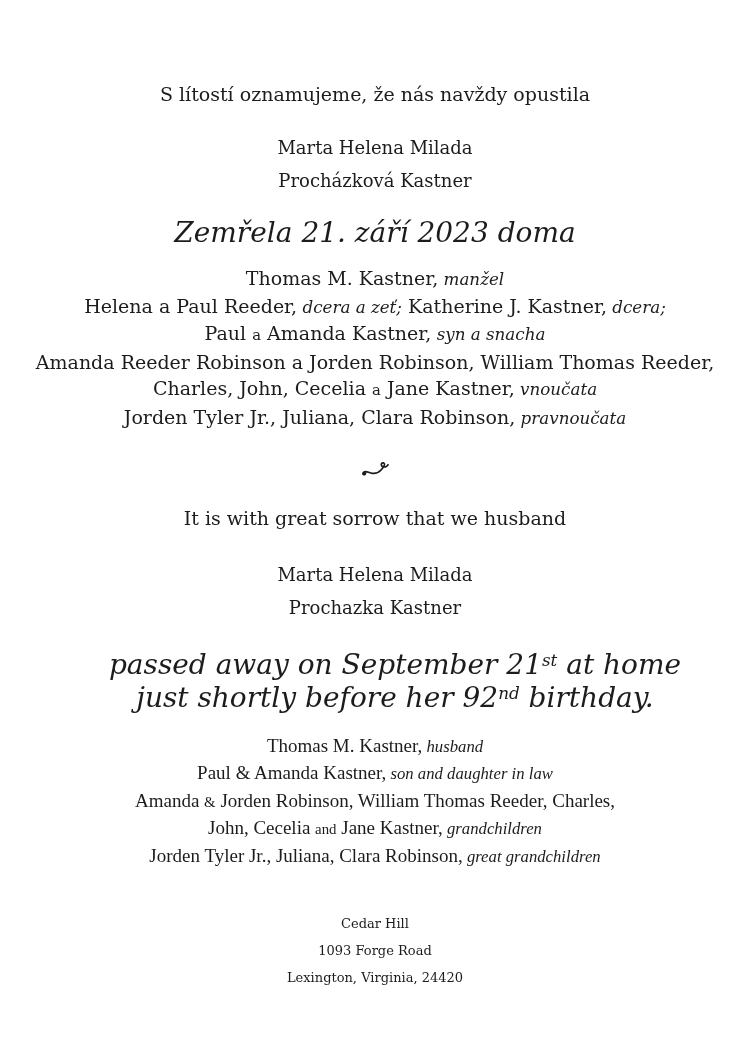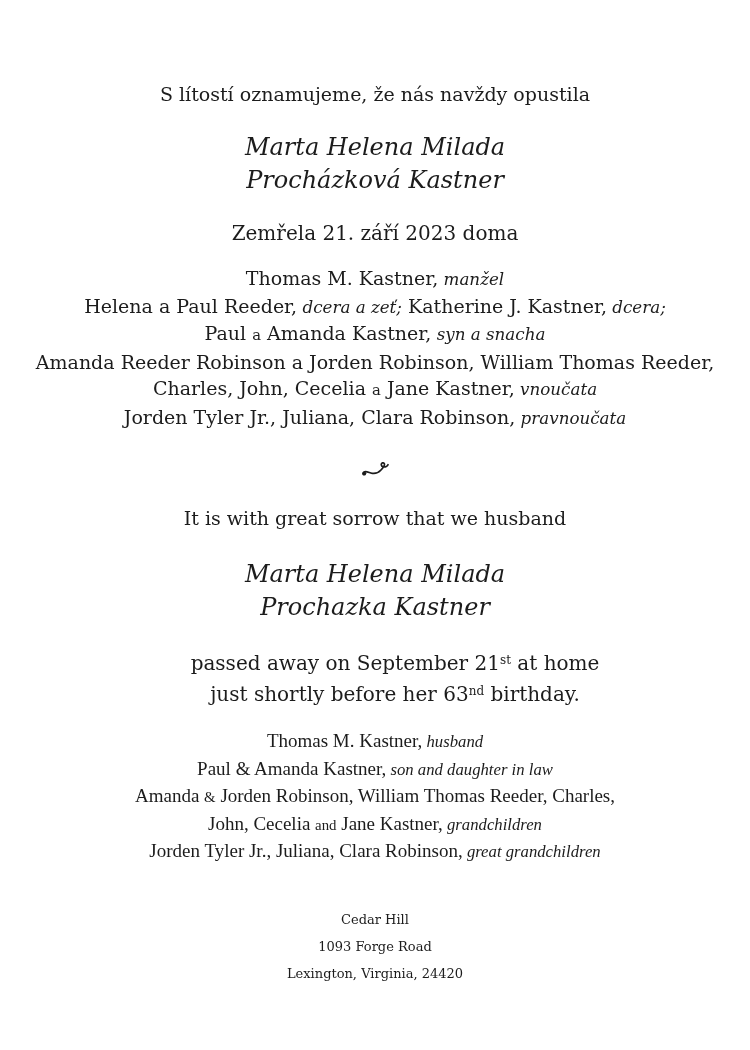--- a/index.html
+++ b/index.html
@@ -12,22 +12,22 @@
     overflow: hidden;
   }
   .page {
     box-sizing: border-box;
     width: 750px;
     height: 1050px;
     padding-top: 82px;
     text-align: center;
   }
   .intro      { font-size: 19px;  line-height: 24px; }
-  .name-block { font-size: 24px;  line-height: 33px; margin-top: 25px; font-style: italic; }
-  .date-block { font-size: 20px;  line-height: 28px; margin-top: 22px; }
+  .name-block { font-size: 18px;  line-height: 33px; margin-top: 25px; }
+  .date-block { font-size: 28px;  line-height: 28px; margin-top: 22px; font-style: italic; }
   .family     { font-size: 19px;  line-height: 26.5px; margin-top: 18px; }
   .divider    { margin-top: 27px; height: 24px; line-height: 24px; }
   .intro-en   { margin-top: 24px; }
   .name-en    { margin-top: 28px; }
   .date-en    { margin-top: 22px; padding-left: 40px; }
   .family-en  { margin-top: 20px; font-family: Liberation Serif, serif; }
   .address    { font-size: 13px;  line-height: 27px; margin-top: 40px; }
 
   .seg-i   { font-style: italic; font-size: 0.88em; }
   .seg-s   { font-size: 0.78em; }
@@ -69,21 +69,21 @@
 
   <div class="intro intro-en">It is with great sorrow that we husband</div>
 
   <div class="name-block name-en">
     <div>Marta Helena Milada</div>
     <div>Prochazka Kastner</div>
   </div>
 
   <div class="date-block date-en">
     <div><span class="seg">passed away on September 21</span><span class="seg seg-sup">st</span><span class="seg"> at home</span></div>
-    <div><span class="seg">just shortly before her 63</span><span class="seg seg-sup">nd</span><span class="seg"> birthday.</span></div>
+    <div><span class="seg">just shortly before her 92</span><span class="seg seg-sup">nd</span><span class="seg"> birthday.</span></div>
   </div>
 
   <div class="family family-en">
       <div class="fam-line"><span class="seg">Thomas M. Kastner,</span><span class="seg seg-i"> husband</span></div>
       <div class="fam-line"><span class="seg">Paul &amp; Amanda Kastner,</span><span class="seg seg-i"> son and daughter in law</span></div>
       <div class="fam-line"><span class="seg">Amanda </span><span class="seg seg-s">&amp;</span><span class="seg"> Jorden Robinson, William Thomas Reeder, Charles,</span></div>
       <div class="fam-line"><span class="seg">John, Cecelia </span><span class="seg seg-s">and</span><span class="seg"> Jane Kastner,</span><span class="seg seg-i"> grandchildren</span></div>
       <div class="fam-line"><span class="seg">Jorden Tyler Jr., Juliana, Clara Robinson,</span><span class="seg seg-i"> great grandchildren</span></div>
     </div>
 

